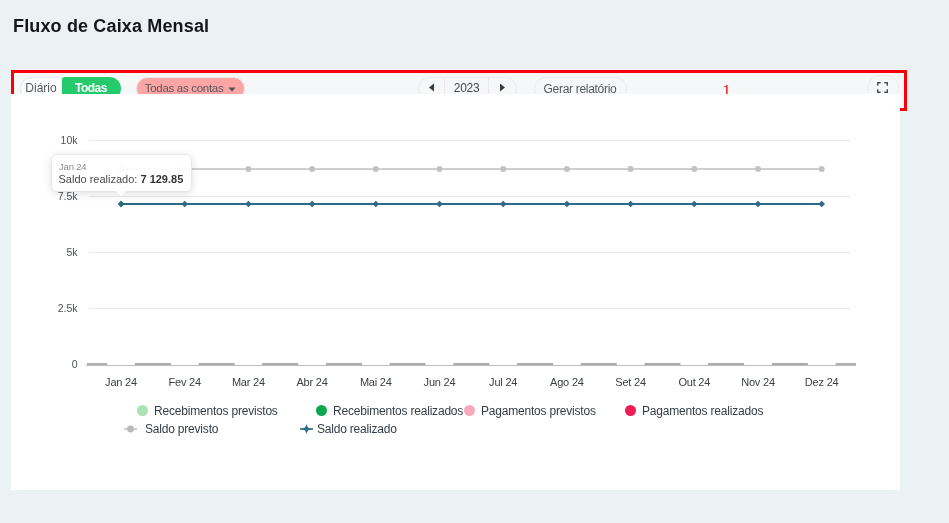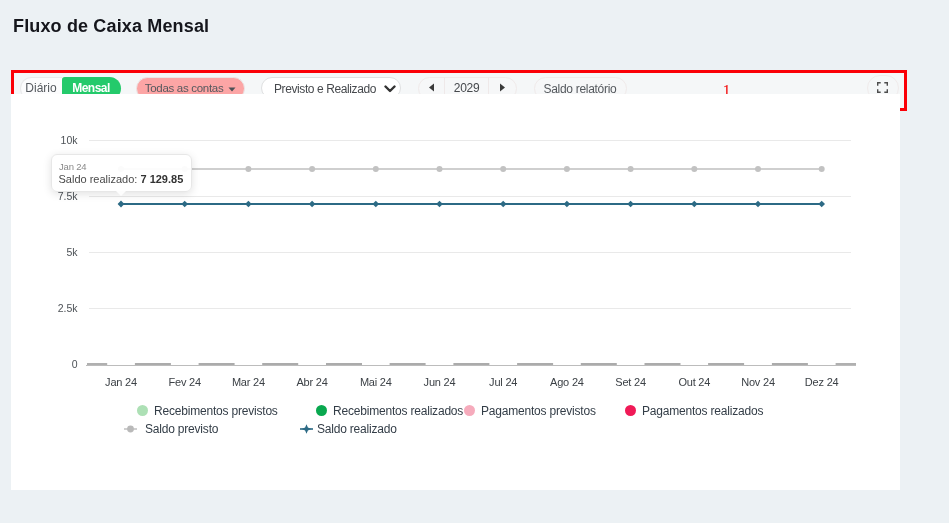--- a/index.html
+++ b/index.html
@@ -25,40 +25,35 @@
   .leg{position:absolute;font-size:12px;letter-spacing:-0.2px;color:#333d47;white-space:nowrap;}
   .dot{display:inline-block;width:11px;height:11px;border-radius:50%;vertical-align:-1px;margin-right:6px;}
 </style>
 </head>
 <body>
   <div class="title">Fluxo de Caixa Mensal</div>
 
   <div class="toolbar">
     <div class="seg">
       <div class="diario">Diário</div>
-      <div class="mensal">Mensal</div>
+      <div class="mensal">Todas</div>
     </div>
     <div class="pill contas">Todas as contas <svg width="8" height="5" viewBox="0 0 8 5" style="margin-left:2px;">
         <path d="M0.5 0.5 L7.5 0.5 L4 4.5 Z" fill="#4c5055"></path>
       </svg></div>
-    <div class="pill select">Previsto e Realizado
-      <svg width="12" height="8" viewBox="0 0 12 8" style="position:absolute;right:4px;top:7px;">
-        <path d="M1.5 1.5 L6 6 L10.5 1.5" stroke="#333" stroke-width="2.4" fill="none" stroke-linecap="round" stroke-linejoin="round"></path>
-      </svg>
-    </div>
     <div class="pill navgrp">
       <span style="box-sizing:border-box;width:26px;text-align:center;"><svg width="7" height="9" viewBox="0 0 7 9">
           <path d="M6 0.5 L1 4.5 L6 8.5 Z" fill="#3a3a3a"></path>
         </svg></span>
-      <span style="box-sizing:border-box;width:46px;text-align:center;color:#46494d;border-left:1px solid #efe9e9;border-right:1px solid #efe9e9;">2029</span>
+      <span style="box-sizing:border-box;width:46px;text-align:center;color:#46494d;border-left:1px solid #efe9e9;border-right:1px solid #efe9e9;">2023</span>
       <span style="box-sizing:border-box;width:27px;text-align:center;"><svg width="7" height="9" viewBox="0 0 7 9">
           <path d="M1 0.5 L6 4.5 L1 8.5 Z" fill="#3a3a3a"></path>
         </svg></span>
     </div>
-    <div class="pill gerar">Saldo relatório</div>
+    <div class="pill gerar">Gerar relatório</div>
     <div class="one">1</div>
     <div class="fsbtn">
       <svg width="11" height="11" viewBox="0 0 11 11" style="position:absolute;left:9px;top:6.5px;">
         <path d="M0.7 3.7 V0.7 H3.7 M7.3 0.7 H10.3 V3.7 M10.3 7.3 V10.3 H7.3 M3.7 10.3 H0.7 V7.3" stroke="#4d4d4d" stroke-width="1.4" fill="none"></path>
       </svg>
     </div>
   </div>
 
   <div class="card"></div>
 

